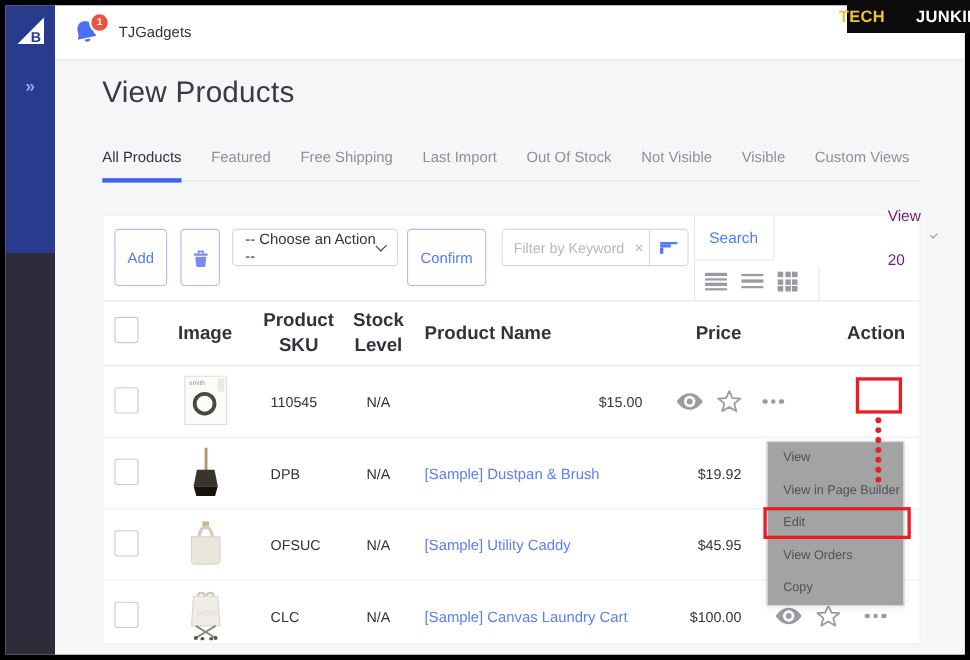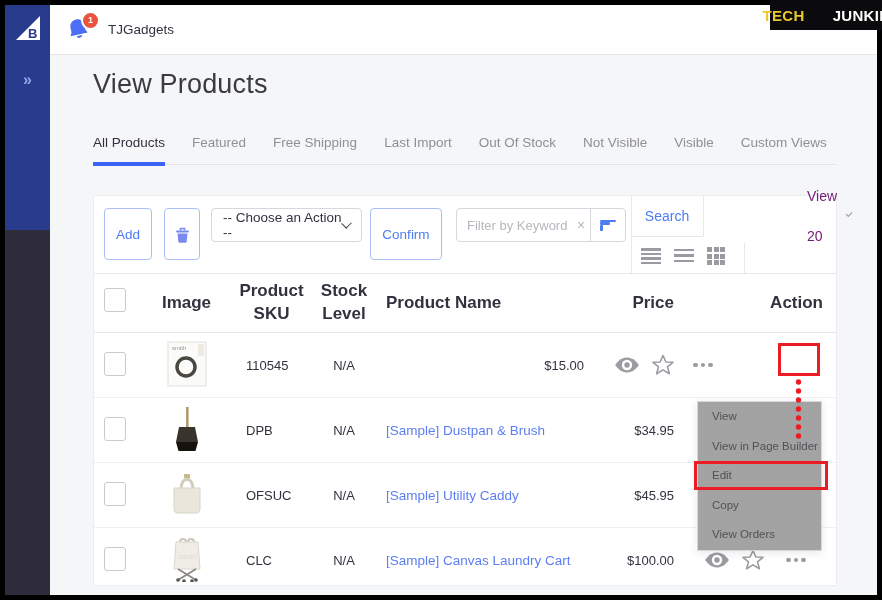--- a/index.html
+++ b/index.html
@@ -250,21 +250,21 @@
           <div class="trow grid-row">
     <div class="c-check"><span class="checkbox"></span></div>
     <div class="c-img"><span class="thumb"><svg width="40" height="46" viewBox="0 0 40 46">
                   <rect x="19" y="1" width="2.6" height="21" fill="#b09a6e"></rect>
                   <path d="M12 21 L28 21 L31 36 L9 36 Z" fill="#3a342c"></path>
                   <path d="M9 36 h22 l-2.5 9 h-17 z" fill="#16130f"></path>
                 </svg></span></div>
     <div class="c-sku">DPB</div>
     <div class="c-stock">N/A</div>
     <div class="c-name"><a>[Sample] Dustpan &amp; Brush</a></div>
-    <div class="c-price">$34.95</div>
+    <div class="c-price">$19.92</div>
     <div class="acts">
       <span class="i-eye">
         <svg width="26" height="20" viewBox="0 0 26 20">
           <path d="M13 2.5 C6.5 2.5 2.5 8 1.2 10 C2.5 12 6.5 17.5 13 17.5 C19.5 17.5 23.5 12 24.8 10 C23.5 8 19.5 2.5 13 2.5 Z" fill="#9b9ba1"></path>
           <circle cx="13" cy="10" r="5.2" fill="#ffffff"></circle>
           <circle cx="13" cy="10" r="2.7" fill="#9b9ba1"></circle>
         </svg>
       </span>
       <span class="i-star">
         <svg width="24" height="22" viewBox="0 0 24 22">
@@ -346,22 +346,22 @@
     </div>
   </div>
         </div>
     </section>
   </main>
 
   <div class="menu">
       <div class="menu-item">View</div>
       <div class="menu-item">View in Page Builder</div>
       <div class="menu-item highlight">Edit</div>
+      <div class="menu-item">View Orders</div>
       <div class="menu-item">Copy</div>
-      <div class="menu-item">View Orders</div>
     </div>
 
   <div class="anno box1"></div>
   <svg class="anno dotline" width="9" height="62">
     <circle cx="4.5" cy="4" r="2.7" fill="#eb1c24"></circle>
     <circle cx="4.5" cy="13" r="2.7" fill="#eb1c24"></circle>
     <circle cx="4.5" cy="22" r="2.7" fill="#eb1c24"></circle>
     <circle cx="4.5" cy="31" r="2.7" fill="#eb1c24"></circle>
     <circle cx="4.5" cy="40" r="2.7" fill="#eb1c24"></circle>
     <circle cx="4.5" cy="49" r="2.7" fill="#eb1c24"></circle>

